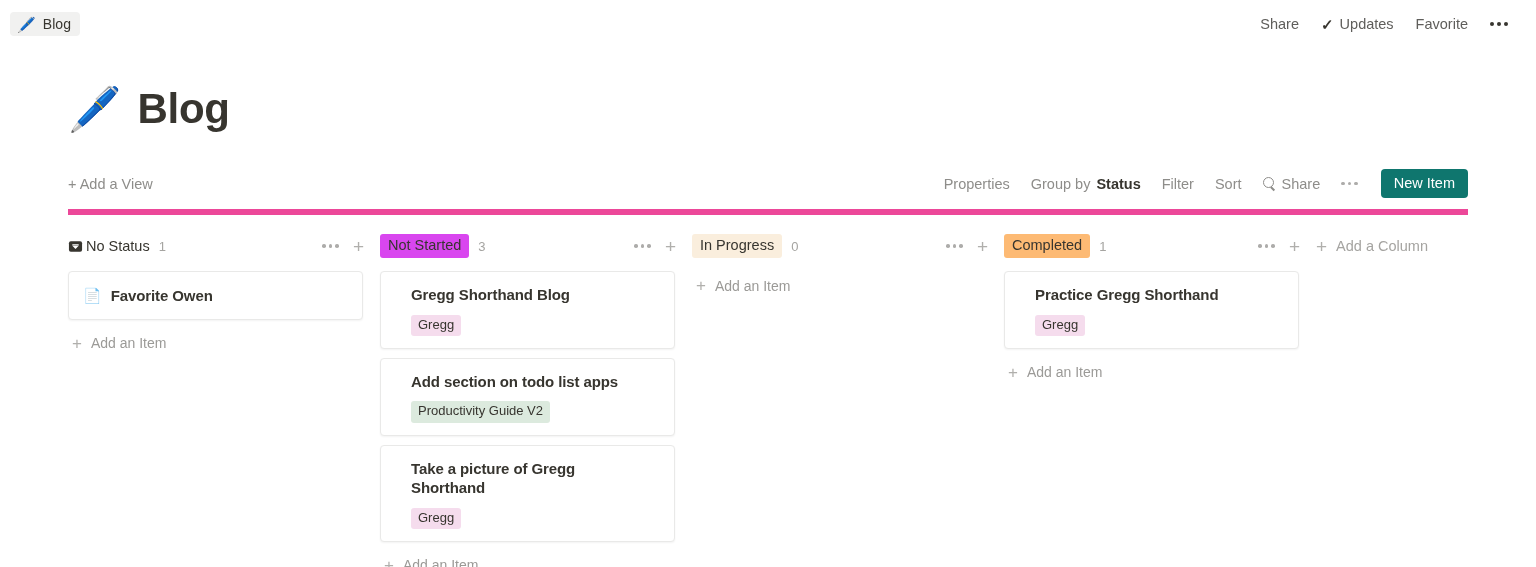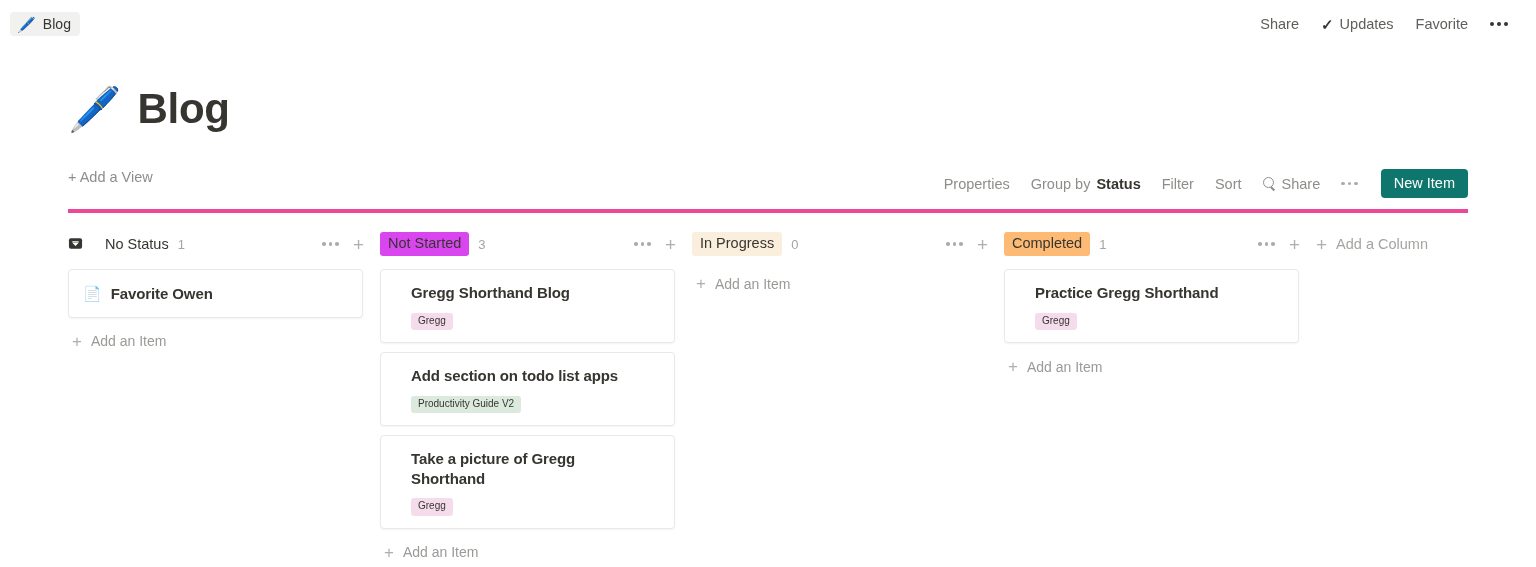--- a/index.html
+++ b/index.html
@@ -85,24 +85,25 @@
   .page-title .title-text {
     font-size: 42px;
     font-weight: 700;
     color: #37352f;
     letter-spacing: -0.3px;
   }
 
   
   .viewbar {
     display: flex;
+    align-items: center;
     justify-content: space-between;
     margin-top: 36px;
     padding-bottom: 11px;
-    border-bottom: 4px solid #ec4899;
+    border-bottom: 6px solid #ec4899;
   }
   .add-view {
     font-size: 14.5px;
     color: #8e8d8a;
     cursor: pointer;
   }
   .viewbar-tools {
     display: flex;
     align-items: center;
     gap: 21px;
@@ -162,22 +163,22 @@
 
   .col-header {
     display: flex;
     align-items: center;
     height: 26px;
     padding-right: 16px;
     margin-bottom: 12px;
   }
   .col-title {
     display: flex;
-    align-items: flex-start;
-    gap: 22px;
+    align-items: flex-end;
+    gap: 3px;
     font-size: 14.5px;
     color: #37352f;
   }
   .col-pill {
     display: inline-block;
     padding: 2px 8px 3px;
     border-radius: 3px;
     font-size: 14.5px;
     color: #37352f;
     line-height: 1.25;
@@ -221,21 +222,21 @@
     letter-spacing: -0.1px;
     line-height: 1.3;
   }
   .card.simple .card-title { font-weight: 700; }
   .doc-icon { font-size: 15px; line-height: 1; }
   .tag {
     display: inline-block;
     margin-top: 10px;
     padding: 2px 7px 3px;
     border-radius: 3px;
-    font-size: 10px;
+    font-size: 13px;
     color: #37352f;
     line-height: 1.25;
   }
   .add-item {
     display: flex;
     align-items: center;
     gap: 9px;
     font-size: 14px;
     color: #9b9a97;
     padding: 6px 2px 6px 4px;

